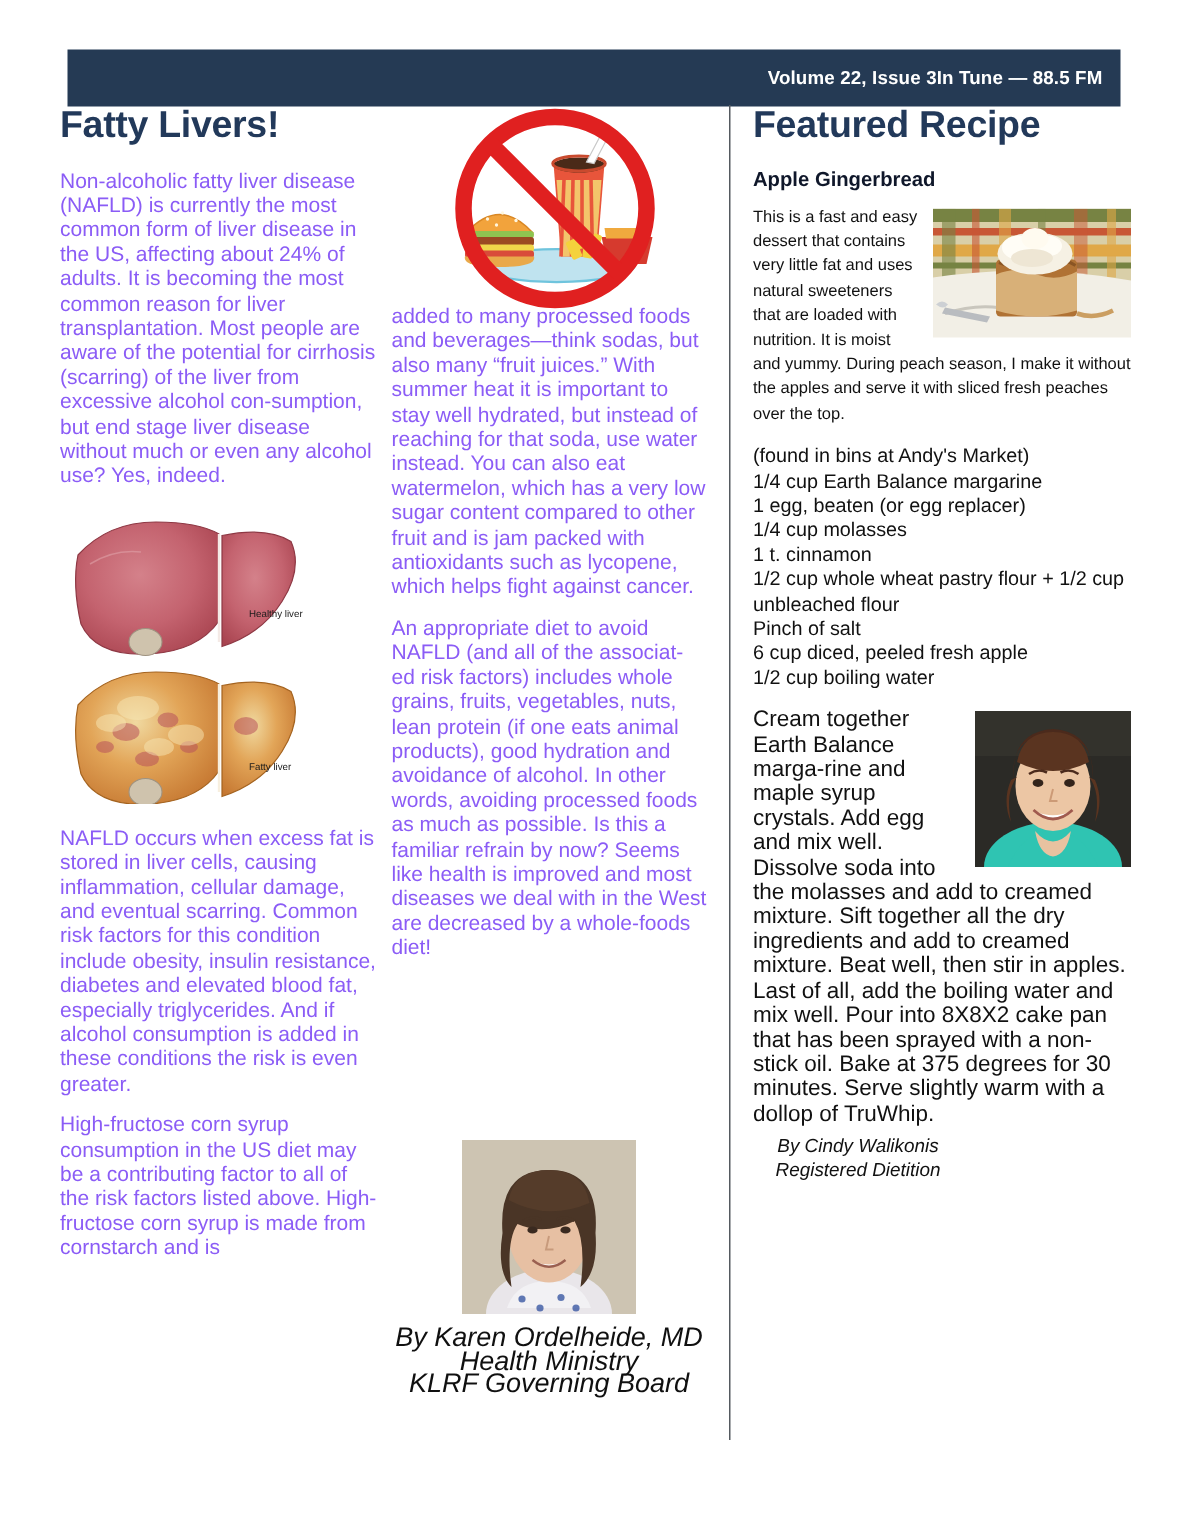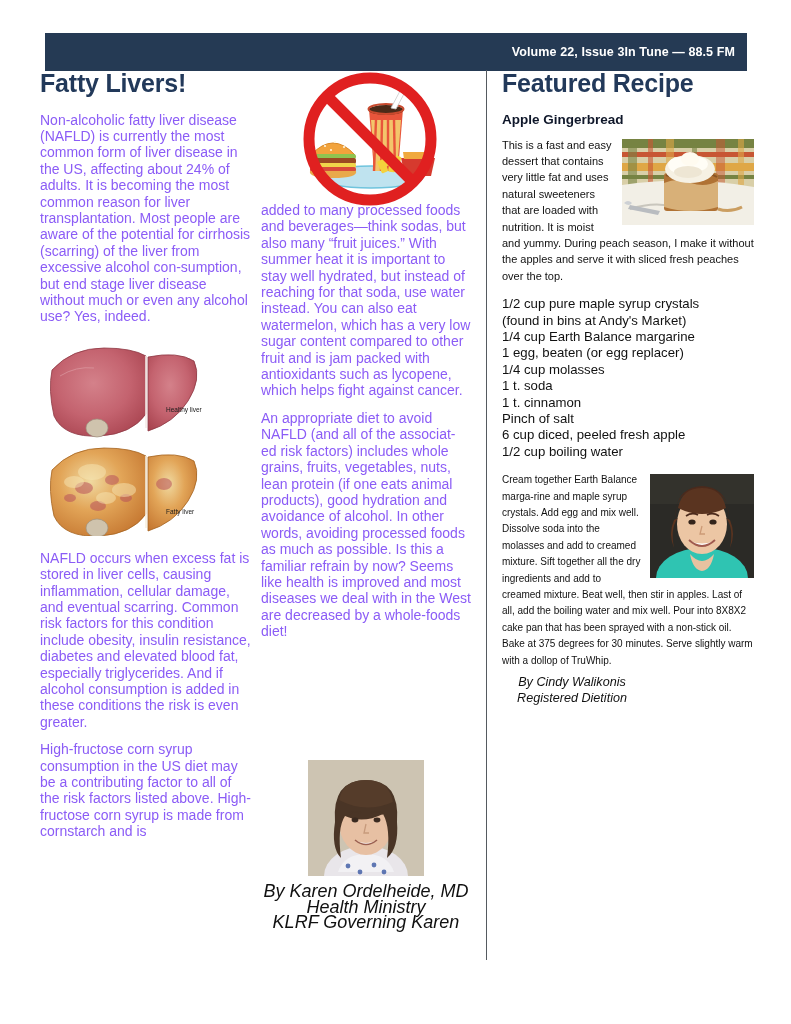--- a/index.html
+++ b/index.html
@@ -155,21 +155,21 @@
   .clearfix::after { content: ""; display: block; clear: both; }
 
   .ingredients {
     margin: 0 0 12px 0;
     font-size: 13.2px;
     line-height: 16.4px;
   }
   .ingredients div { white-space: normal; }
 
   .directions {
-    font-size: 10px;
+    font-size: 15px;
     line-height: 16.4px;
     margin: 0;
   }
   .photo-frame-b {
     float: right;
     width: 104px; height: 104px;
     margin: 2px 0 0 8px;
     overflow: hidden;
     background: #2c2b27;
     shape-outside: inset(0);
@@ -321,21 +321,21 @@
           <path d="M41 54 q6 -4 12 -1" stroke="#4a3526" stroke-width="1.6" fill="none"></path>
           <path d="M63 53 q6 -3 12 1" stroke="#4a3526" stroke-width="1.6" fill="none"></path>
           <path d="M58 64 l-2 9 h5" stroke="#c79a7c" stroke-width="1.3" fill="none"></path>
           <path d="M48 81 q10 7 20 0 q-10 4 -20 0 z" fill="#ffffff"></path>
           <path d="M47 80 q11 9 22 0" stroke="#9a5f50" stroke-width="1.6" fill="none"></path>
         </svg>
       </div>
       <div class="byline">
         <div>By Karen Ordelheide, MD</div>
         <div>Health Ministry</div>
-        <div>KLRF Governing Karen</div>
+        <div>KLRF Governing Board</div>
       </div>
     </div>
 
   </div>
 
   <div class="right-zone">
     <h1 class="section-title">Featured Recipe</h1>
     <h2 class="recipe-title">Apple Gingerbread</h2>
 
     <div class="clearfix">
@@ -366,27 +366,26 @@
           <ellipse cx="66" cy="33" rx="14" ry="6" fill="#eee6d4"></ellipse>
           <path d="M8 66 l30 6 l-2 4 l-30 -6 z" fill="#b9bcc0"></path>
           <path d="M2 64 q4 -4 8 0 q-3 4 -8 0 z" fill="#cdd0d4"></path>
           <path d="M96 70 q12 4 24 -2" stroke="#c08a40" stroke-width="3" fill="none" opacity="0.8"></path>
         </svg>
       </div>
       <p class="recipe-intro">This is a fast and easy dessert that contains very little fat and uses natural sweeteners that are loaded with nutrition. It is moist and yummy. During peach season, I make it without the apples and serve it with sliced fresh peaches over the top.</p>
     </div>
 
     <div class="ingredients">
-      <div>1/2 cup pure maple syrup crystals</div>
       <div>(found in bins at Andy's Market)</div>
       <div>1/4 cup Earth Balance margarine</div>
       <div>1 egg, beaten (or egg replacer)</div>
       <div>1/4 cup molasses</div>
-      <div>1 t. soda</div>
       <div>1 t. cinnamon</div>
+      <div>1/2 cup whole wheat pastry flour + 1/2 cup unbleached flour</div>
       <div>Pinch of salt</div>
       <div>6 cup diced, peeled fresh apple</div>
       <div>1/2 cup boiling water</div>
     </div>
 
     <div class="clearfix">
       <div class="photo-frame-b">
         <svg viewBox="0 0 104 104" width="104" height="104" aria-hidden="true">
           <rect width="104" height="104" fill="#2b2a26"></rect>
           <rect x="0" y="0" width="104" height="30" fill="#33322c"></rect>

